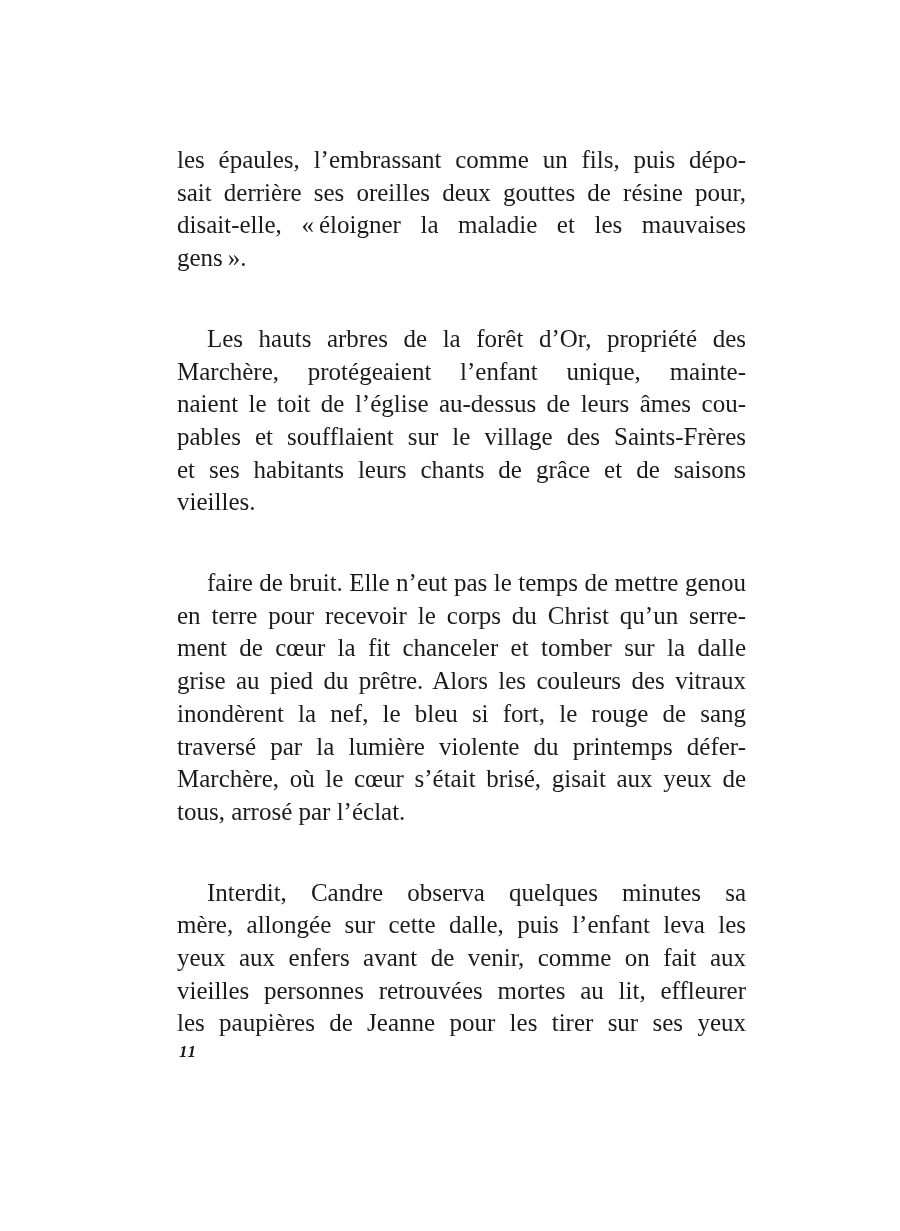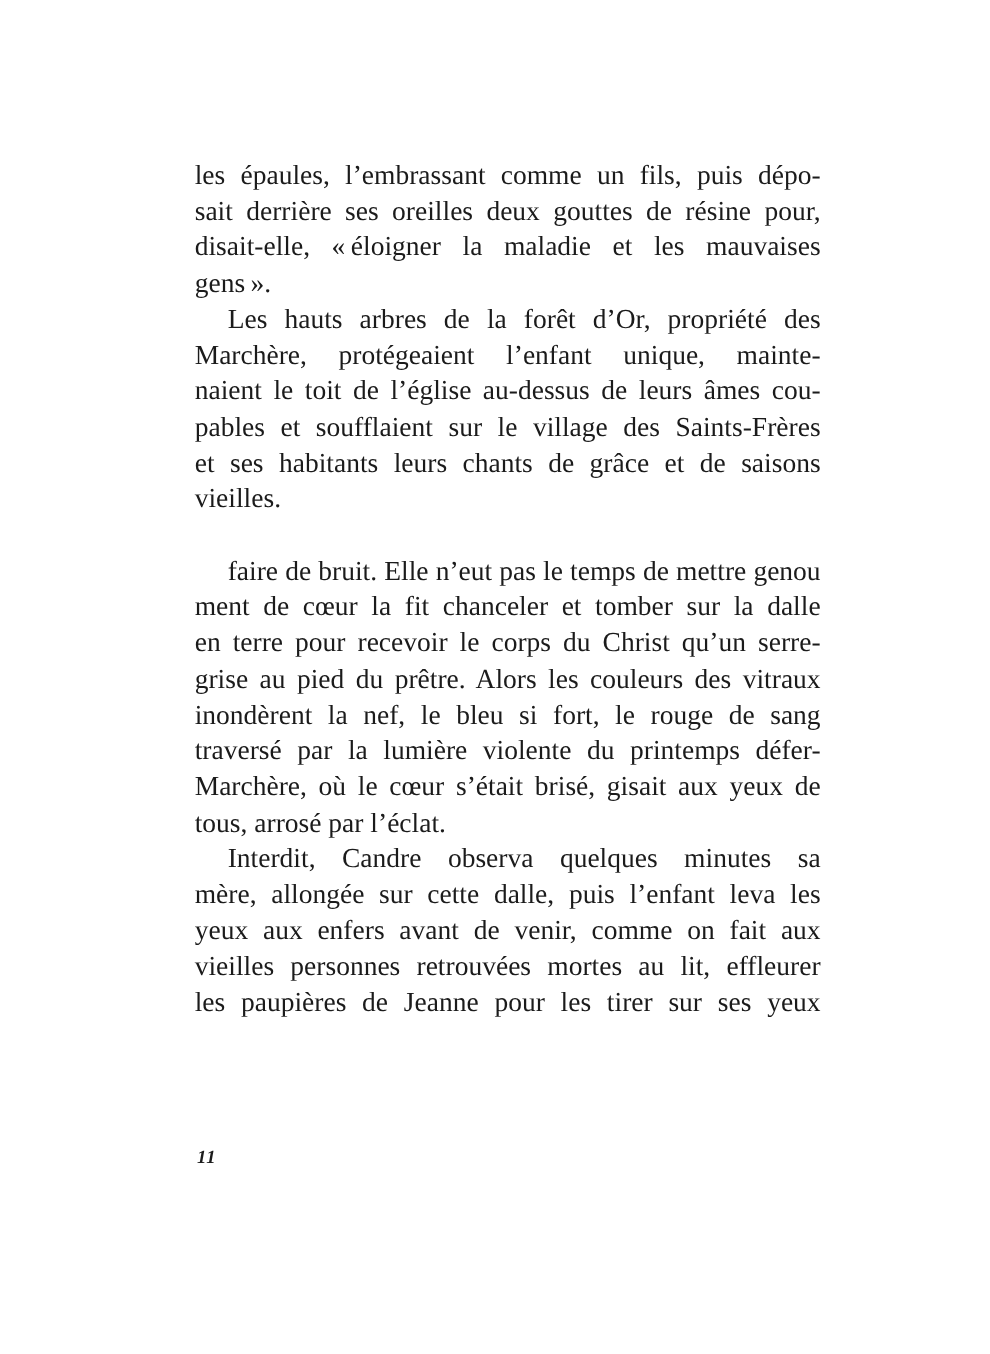--- a/index.html
+++ b/index.html
@@ -18,21 +18,21 @@
     position: absolute;
     left: 177px;
     top: 144px;
     width: 569px;
     font-size: 25px;
     line-height: 32.7px;
     color: #1b1b1b;
   }
   .para { margin: 0; }
   .para.space-before { margin-top: 32.7px; }
-  .para.indent .line:first-child { text-indent: 30px; }
+  .para.indent .line:first-child { text-indent: 30px; margin-top: 48px; }
   .line {
     text-align: justify;
     text-align-last: justify;
     white-space: normal;
   }
   .line.endline {
     text-align-last: left;
   }
   .page-number {
     position: absolute;
@@ -58,22 +58,22 @@
     <div class="para indent">
       <div class="line">Les hauts arbres de la forêt d’Or, propriété des</div>
       <div class="line">Marchère, protégeaient l’enfant unique, mainte-</div>
       <div class="line">naient le toit de l’église au-dessus de leurs âmes cou-</div>
       <div class="line">pables et soufflaient sur le village des Saints-Frères</div>
       <div class="line">et ses habitants leurs chants de grâce et de saisons</div>
       <div class="line endline">vieilles.</div>
     </div>
     <div class="para indent space-before">
       <div class="line">faire de bruit. Elle n’eut pas le temps de mettre genou</div>
+      <div class="line">en terre pour recevoir le corps du Christ qu’un serre-</div>
       <div class="line">ment de cœur la fit chanceler et tomber sur la dalle</div>
-      <div class="line">en terre pour recevoir le corps du Christ qu’un serre-</div>
       <div class="line">grise au pied du prêtre. Alors les couleurs des vitraux</div>
       <div class="line">inondèrent la nef, le bleu si fort, le rouge de sang</div>
       <div class="line">traversé par la lumière violente du printemps défer-</div>
       <div class="line">Marchère, où le cœur s’était brisé, gisait aux yeux de</div>
       <div class="line endline">tous, arrosé par l’éclat.</div>
     </div>
     <div class="para indent">
       <div class="line">Interdit, Candre observa quelques minutes sa</div>
       <div class="line">mère, allongée sur cette dalle, puis l’enfant leva les</div>
       <div class="line">yeux aux enfers avant de venir, comme on fait aux</div>

